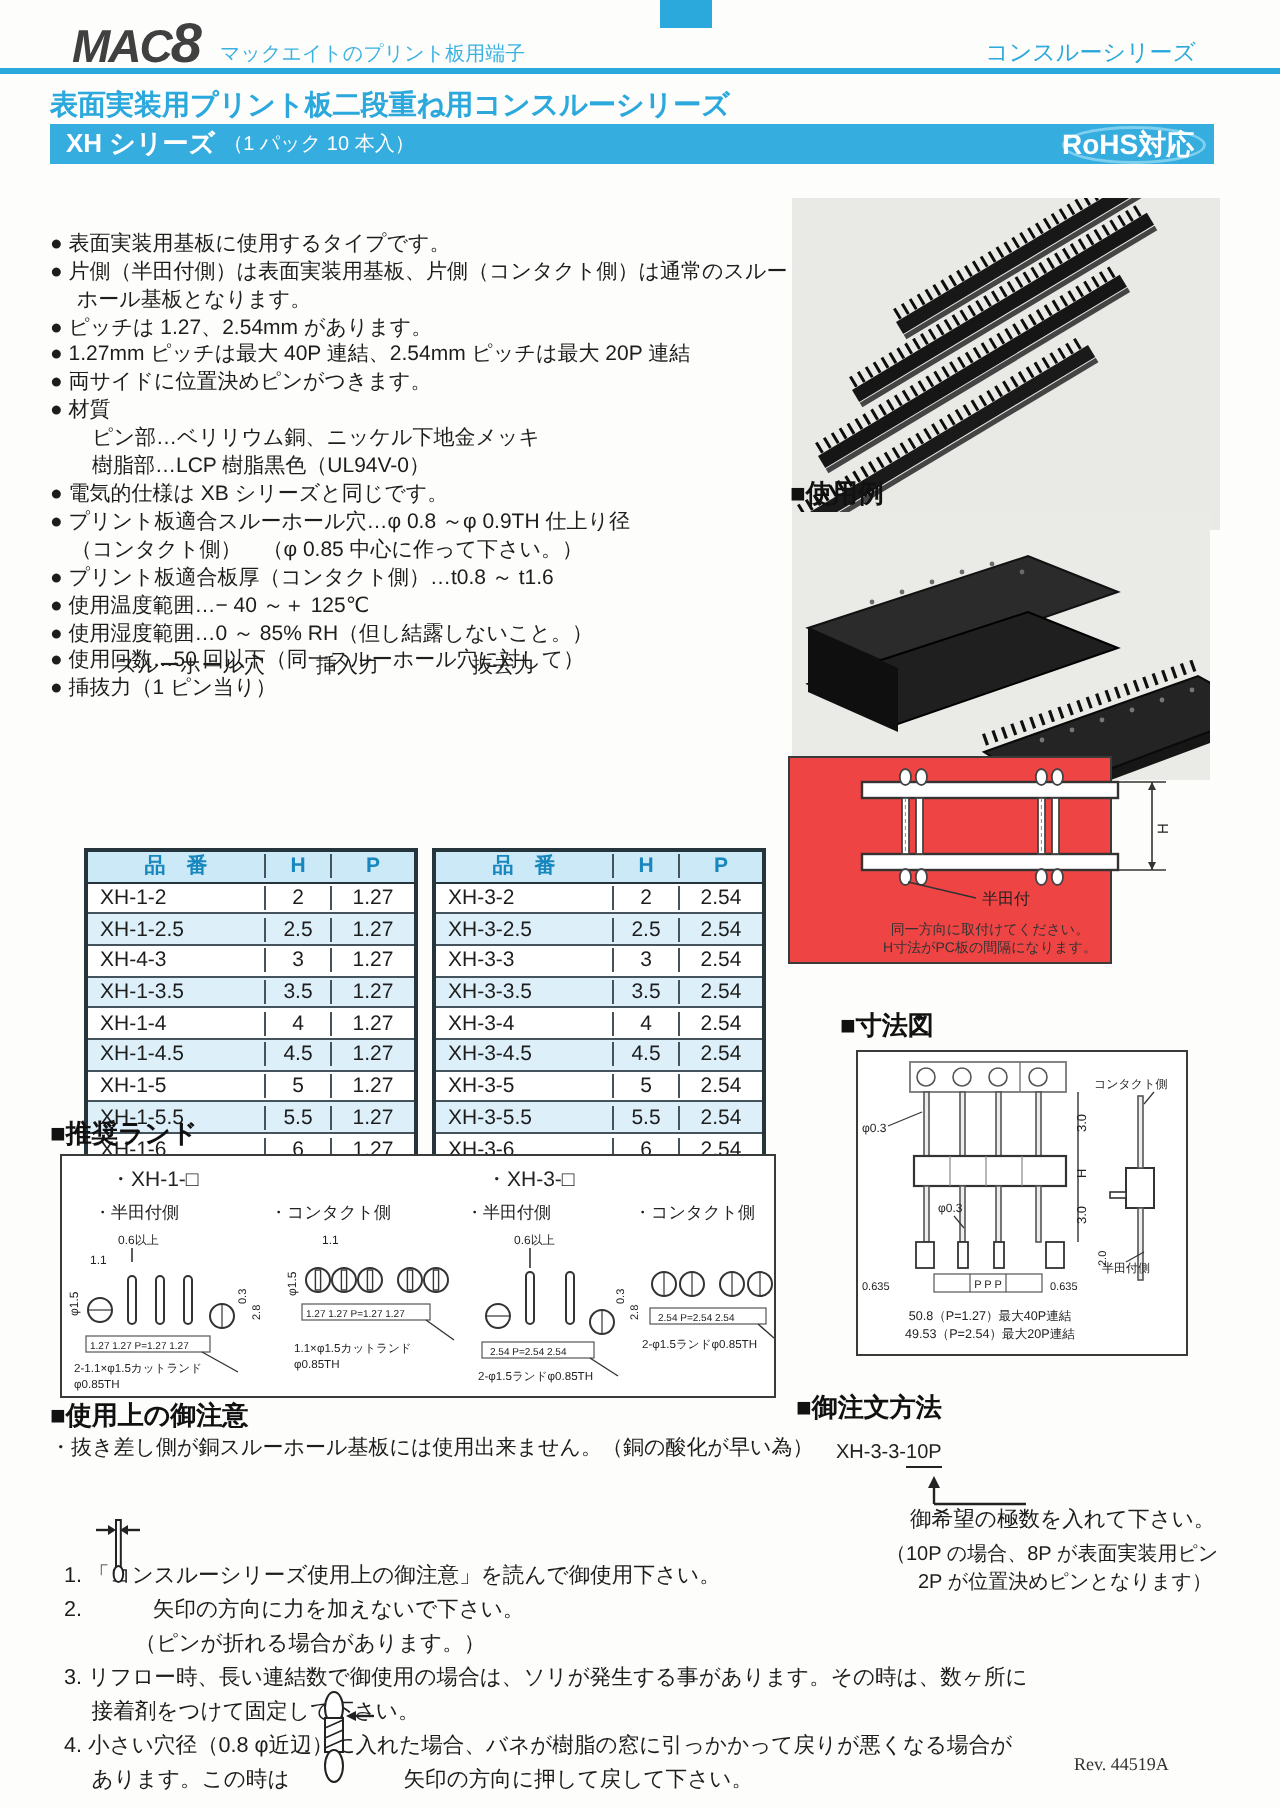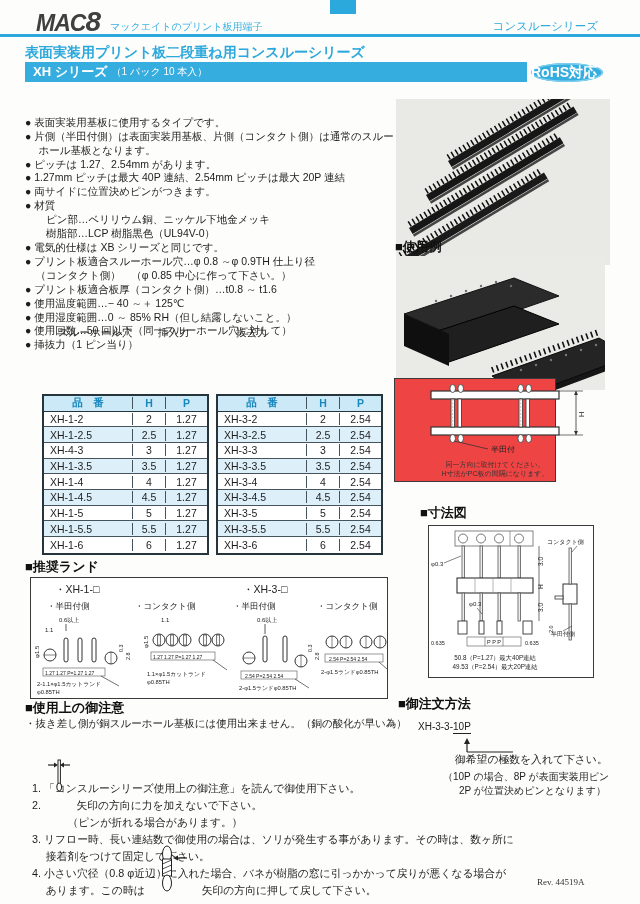--- a/index.html
+++ b/index.html
@@ -11,36 +11,36 @@
   .top-tab { position:absolute; left:330px; top:0; width:26px; height:14px; background:#2BA8DC; }
   .logo { position:absolute; left:36px; top:6px; color:#404040; font-style:italic; font-weight:bold; letter-spacing:-1px; }
   .logo-mac { font-size:23px; }
   .logo-8 { font-size:28px; letter-spacing:0; }
   .tagline { position:absolute; left:110px; top:20px; font-size:10px; color:#3AB1E0; }
   .series-label { position:absolute; left:460px; top:19px; width:138px; text-align:right; font-size:11.5px; color:#2BA8DC; }
   .rule { position:absolute; left:0; top:34px; width:640px; height:2.5px; background:#2BA8DC; }
 
   
   .main-title { position:absolute; left:25px; top:44px; font-size:14px; font-weight:bold; color:#2BA8DC; }
-  .title-bar { position:absolute; left:25px; top:62px; width:502px; height:20px; background:#35ADDF; color:#fff; display:flex; align-items:center; padding-left:8px; }
+  .title-bar { position:absolute; left:25px; top:62px; width:582px; height:20px; background:#35ADDF; color:#fff; display:flex; align-items:center; padding-left:8px; }
   .t-series { font-size:13px; font-weight:bold; }
   .t-pack { font-size:10px; margin-left:4px; }
   .rohs { position:absolute; left:531px; top:63px; width:72px; height:19px; border-radius:50%; background:#35ADDF; color:#fff; font-size:14px; font-weight:bold; text-align:left; line-height:19px; box-shadow:inset 0 0 0 1.5px #7fd0ef; }
 
   
   .features { position:absolute; left:25px; top:88px; width:380px; font-size:10.5px; line-height:13.9px; white-space:pre; }
 
   
   .force { position:absolute; left:58px; top:326px; font-size:10.5px; }
   .force .f-row { display:flex; height:16.2px; align-items:flex-start; }
   .force .fc0 { width:100px; } .force .fc1 { width:78px; } .force .fc2 { width:78px; }
   .force .f-val .fc0 { padding-left:10px; }
 
   
-  .ptable { position:absolute; width:167px; border:2px solid #26343c; background:#fff; font-size:10.5px; }
+  .ptable { position:absolute; width:167px; border:2px solid #26343c; background:#fff; font-size:10.5px;margin-top:30px; }
   .pt1 { left:42px; top:394px; } .pt2 { left:216px; top:394px; }
   .p-head { display:flex; background:#CBE9F7; color:#1787BE; font-weight:bold; border-bottom:1.5px solid #26343c; height:15.5px; align-items:center; }
   .p-row { display:flex; border-bottom:1px solid #44535c; height:15.7px; align-items:center; }
   .p-body .p-row:last-of-type { border-bottom:none; }
   .p-body .p-row:nth-child(even) { background:#DDF0FA; }
   .c0 { width:88px; text-align:left; padding-left:6px; }
   .c1 { width:33px; text-align:center; border-left:1px solid #44535c; }
   .c2 { width:42px; text-align:center; border-left:1px solid #44535c; }
   .p-head .c0 { text-align:center; padding-left:0; }
 

